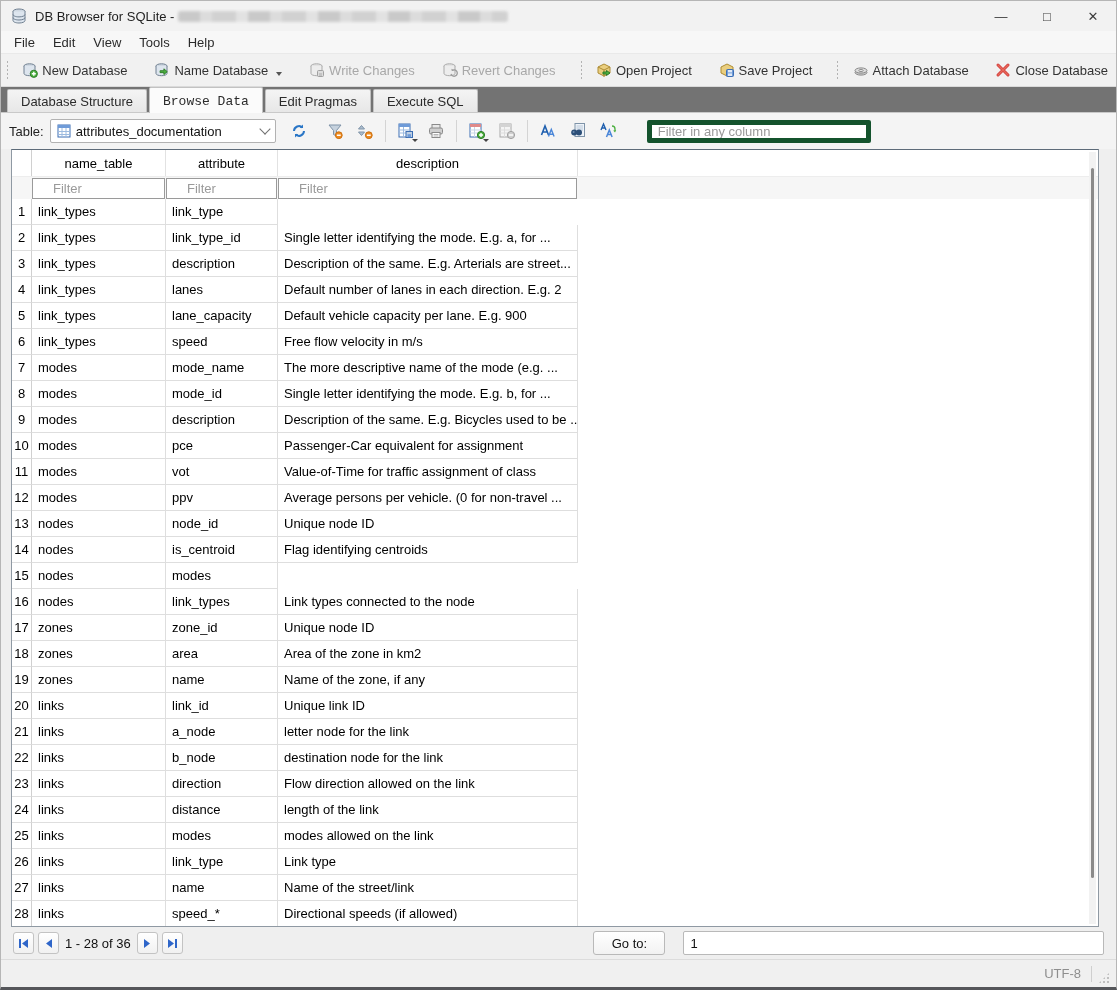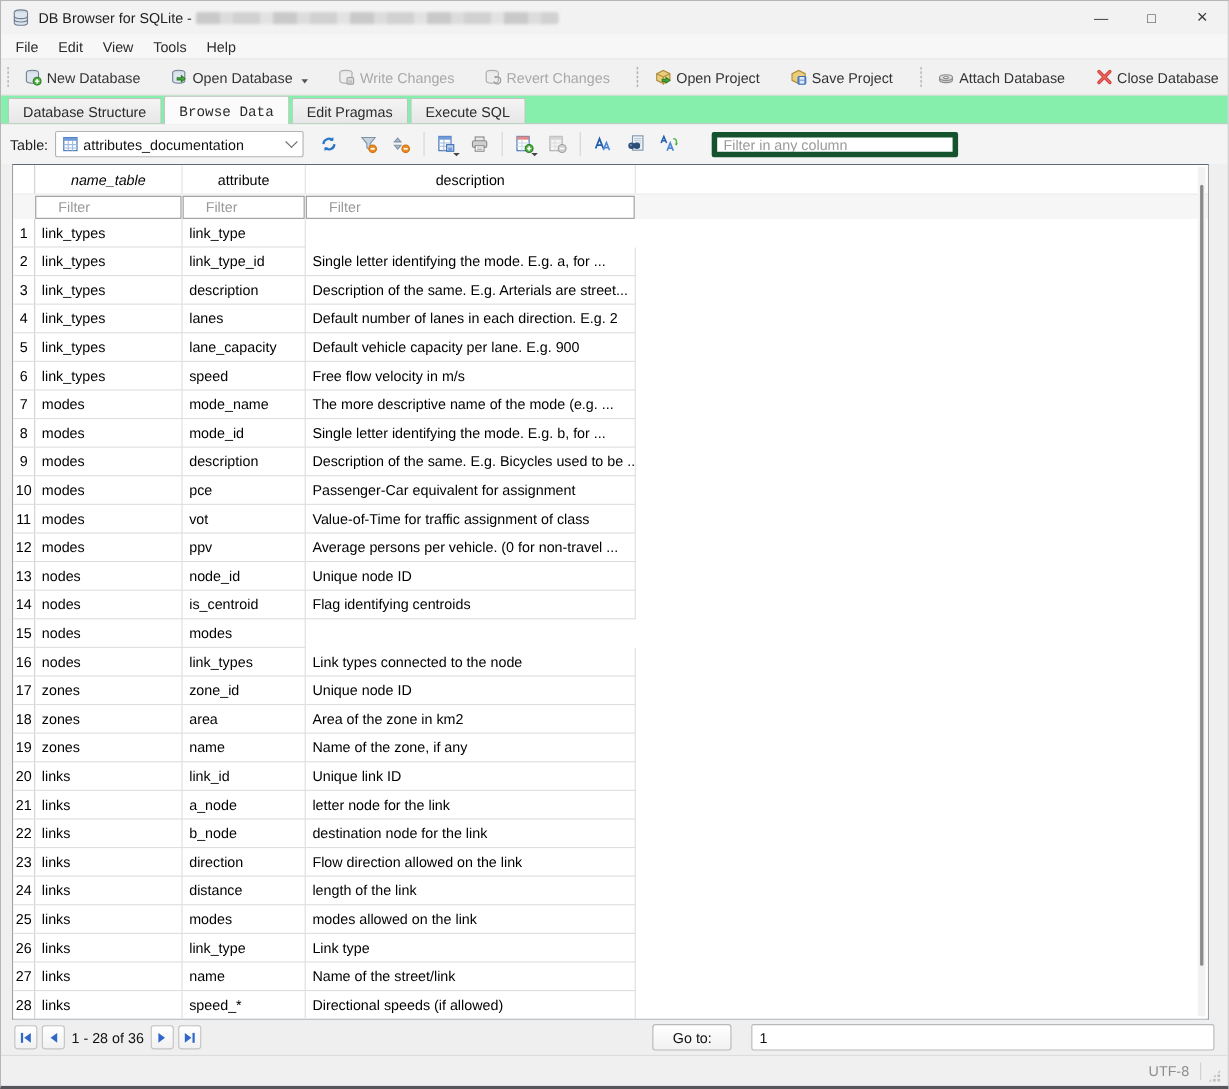--- a/index.html
+++ b/index.html
@@ -29,21 +29,21 @@
              border-top:1px solid #e9e9e9; border-bottom:1px solid #dadada; }
   .grip { width:3px; height:20px; margin:0 6px 0 5px;
           background-image:radial-gradient(#b3b3b3 35%, transparent 40%); background-size:3px 4px; }
   .tbtn { display:flex; align-items:center; gap:4px; padding:4px 8px; color:#333; white-space:nowrap; }
   .tbtn.disabled { color:#a8a8a8; }
   .tbtn .dd-arrow { width:0; height:0; border-left:3.5px solid transparent; border-right:3.5px solid transparent;
                     border-top:4px solid #555; margin-left:4px; align-self:flex-end; margin-bottom:2px; }
   .tb-gap { width:14px; }
 
   
-  .tabbar { height:26px; flex:0 0 26px; background:#86efac; display:flex; align-items:flex-end;
+  .tabbar { height:26px; flex:0 0 26px; background:#737373; display:flex; align-items:flex-end;
             padding-left:6px; border-bottom:1px solid #c9c9c9; }
   .tab { padding:4px 13px 4px; background:linear-gradient(#f4f4f4,#e7e7e7); border:1px solid #c2c2c2;
          border-bottom:none; margin-right:2px; color:#2b2b2b; height:23px; border-radius:2px 2px 0 0; }
   .tab.active { background:#fbfbfb; height:26px; padding-top:6px; margin-bottom:-1px; position:relative; z-index:2;font-family:Liberation Mono, monospace; }
 
   
   .browsebar { height:36px; flex:0 0 36px; background:#f4f4f4; display:flex; align-items:center; padding:0 8px; }
   .browsebar .lbl { margin-right:6px; color:#222; }
   .combo { width:226px; height:24px; background:#fff; border:1px solid #b2b2b2; border-radius:2px;
            display:flex; align-items:center; padding:0 6px; gap:5px; }
@@ -61,21 +61,21 @@
   
   .content { flex:1 1 auto; background:#efefef; padding:0 17px 0 10px; overflow:hidden; }
   .grid-frame { width:100%; height:100%; background:#fff; border:1px solid #8f99a3; border-top-color:#5d6b79;
                 position:relative; overflow:hidden; }
   .grid-scroll-track { position:absolute; top:2px; right:2px; width:7px; bottom:2px; background:#f2f2f2; }
   .grid-scroll-thumb { position:absolute; top:16px; right:2px; width:3px; height:92%; background:#8a8a8a; border-radius:2px; }
 
   .hdr-row { display:flex; height:26px; background:#fff; }
   .hdr-cell { display:flex; align-items:center; justify-content:center; color:#000; border-right:1px solid #e2e2e2; }
   .hdr-rownum { width:20px; border-right:1px solid #d0d0d0; }
-  .col1 { width:134px;font-style:italic; } .col2 { width:112px; } .col3 { width:300px; }
+  .col1 { width:134px; } .col2 { width:112px; } .col3 { width:300px; }
 
   .filter-row { display:flex; height:23px; background:#f6f6f6; align-items:center; border-top:1px solid #ededed; }
   .filter-row .pad-rownum { width:20px; height:100%; background:#f6f6f6; }
   .fbox { height:21px; border:1px solid #9a9a9a; background:#fff; margin:0 1px 0 0; padding:0 20px;
           font-family:inherit; font-size:13px; color:#222; }
   .fbox::placeholder { color:#9a9a9a; }
   .fbox.f1 { width:133px; } .fbox.f2 { width:111px; } .fbox.f3 { width:299px; }
 
   .grid-body { }
   .grid-row { display:flex; height:26px; background:#fff; }
@@ -157,21 +157,21 @@
     <div class="tb-gap"></div>
 
     <div class="tbtn">
       <span>
         <svg width="16" height="16" viewBox="0 0 16 16">
           <ellipse cx="7.5" cy="4" rx="5.5" ry="2.2" fill="#cfd8e2" stroke="#6f7f90"></ellipse>
           <path d="M2 4v7.5c0 1.2 2.5 2.2 5.5 2.2s5.5-1 5.5-2.2V4" fill="#dde5ee" stroke="#6f7f90"></path>
           <path d="M8 11.5h4v-2l3.5 3-3.5 3v-2H8z" fill="#4caf3f" stroke="#2e7d28" transform="translate(-1.5,-2.2) scale(0.95)"></path>
         </svg>
       </span>
-      <span>Open Database</span>
+      <span>Name Database</span>
       <span class="dd-arrow"></span>
     </div>
     <div class="tb-gap"></div>
 
     <div class="tbtn disabled">
       <span>
         <svg width="16" height="16" viewBox="0 0 16 16">
           <ellipse cx="7.5" cy="4" rx="5.5" ry="2.2" fill="#e3e3e3" stroke="#a9a9a9"></ellipse>
           <path d="M2 4v7.5c0 1.2 2.5 2.2 5.5 2.2s5.5-1 5.5-2.2V4" fill="#ededed" stroke="#a9a9a9"></path>
           <rect x="8.5" y="8.5" width="6" height="6" rx="1" fill="#dcdcdc" stroke="#a0a0a0"></rect>

